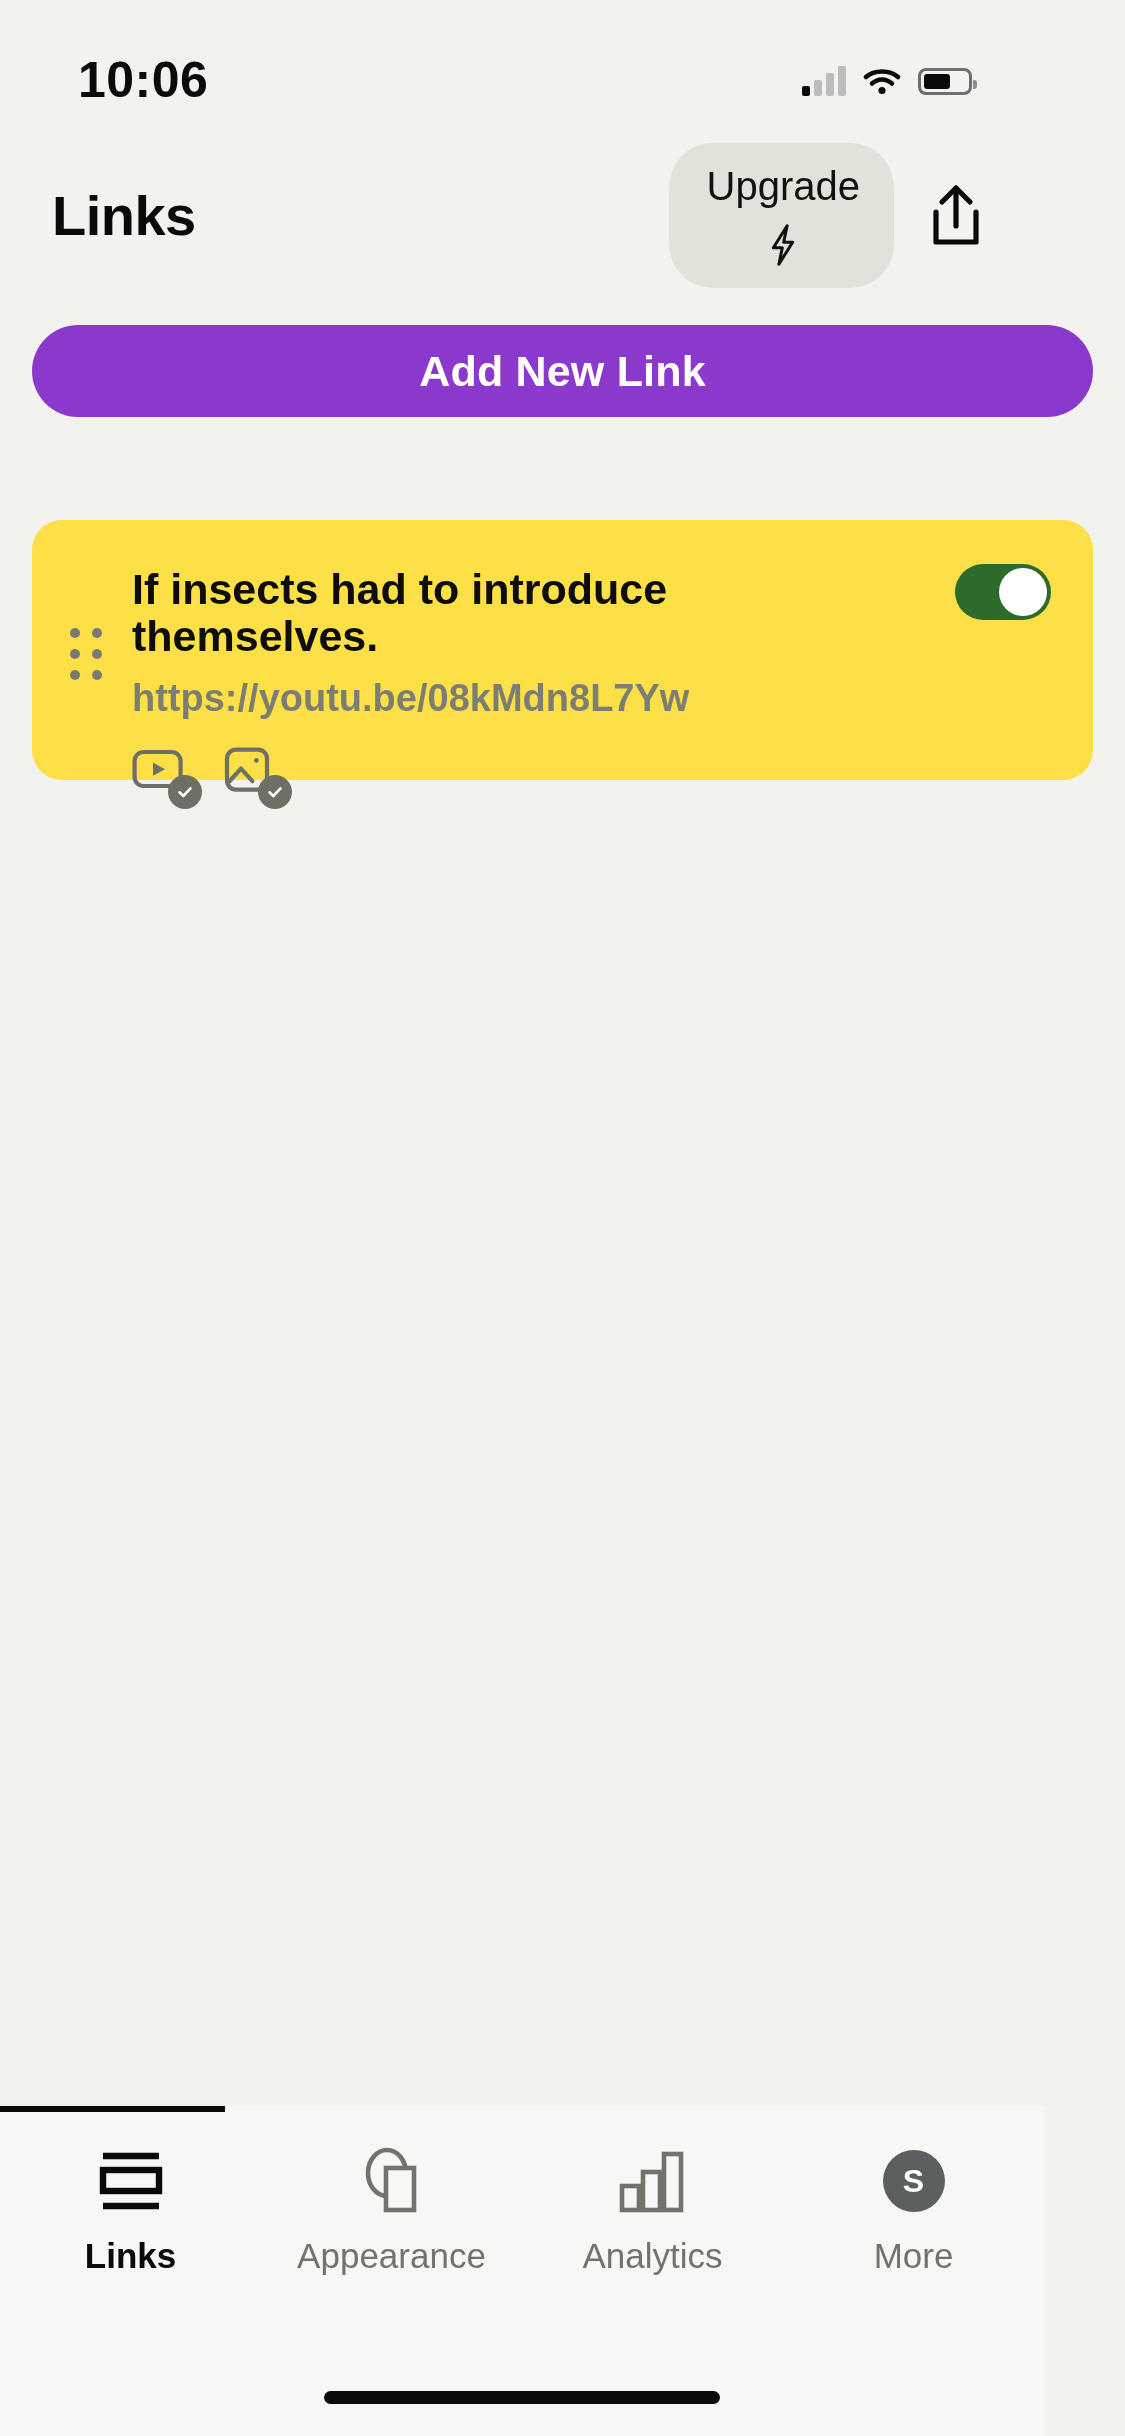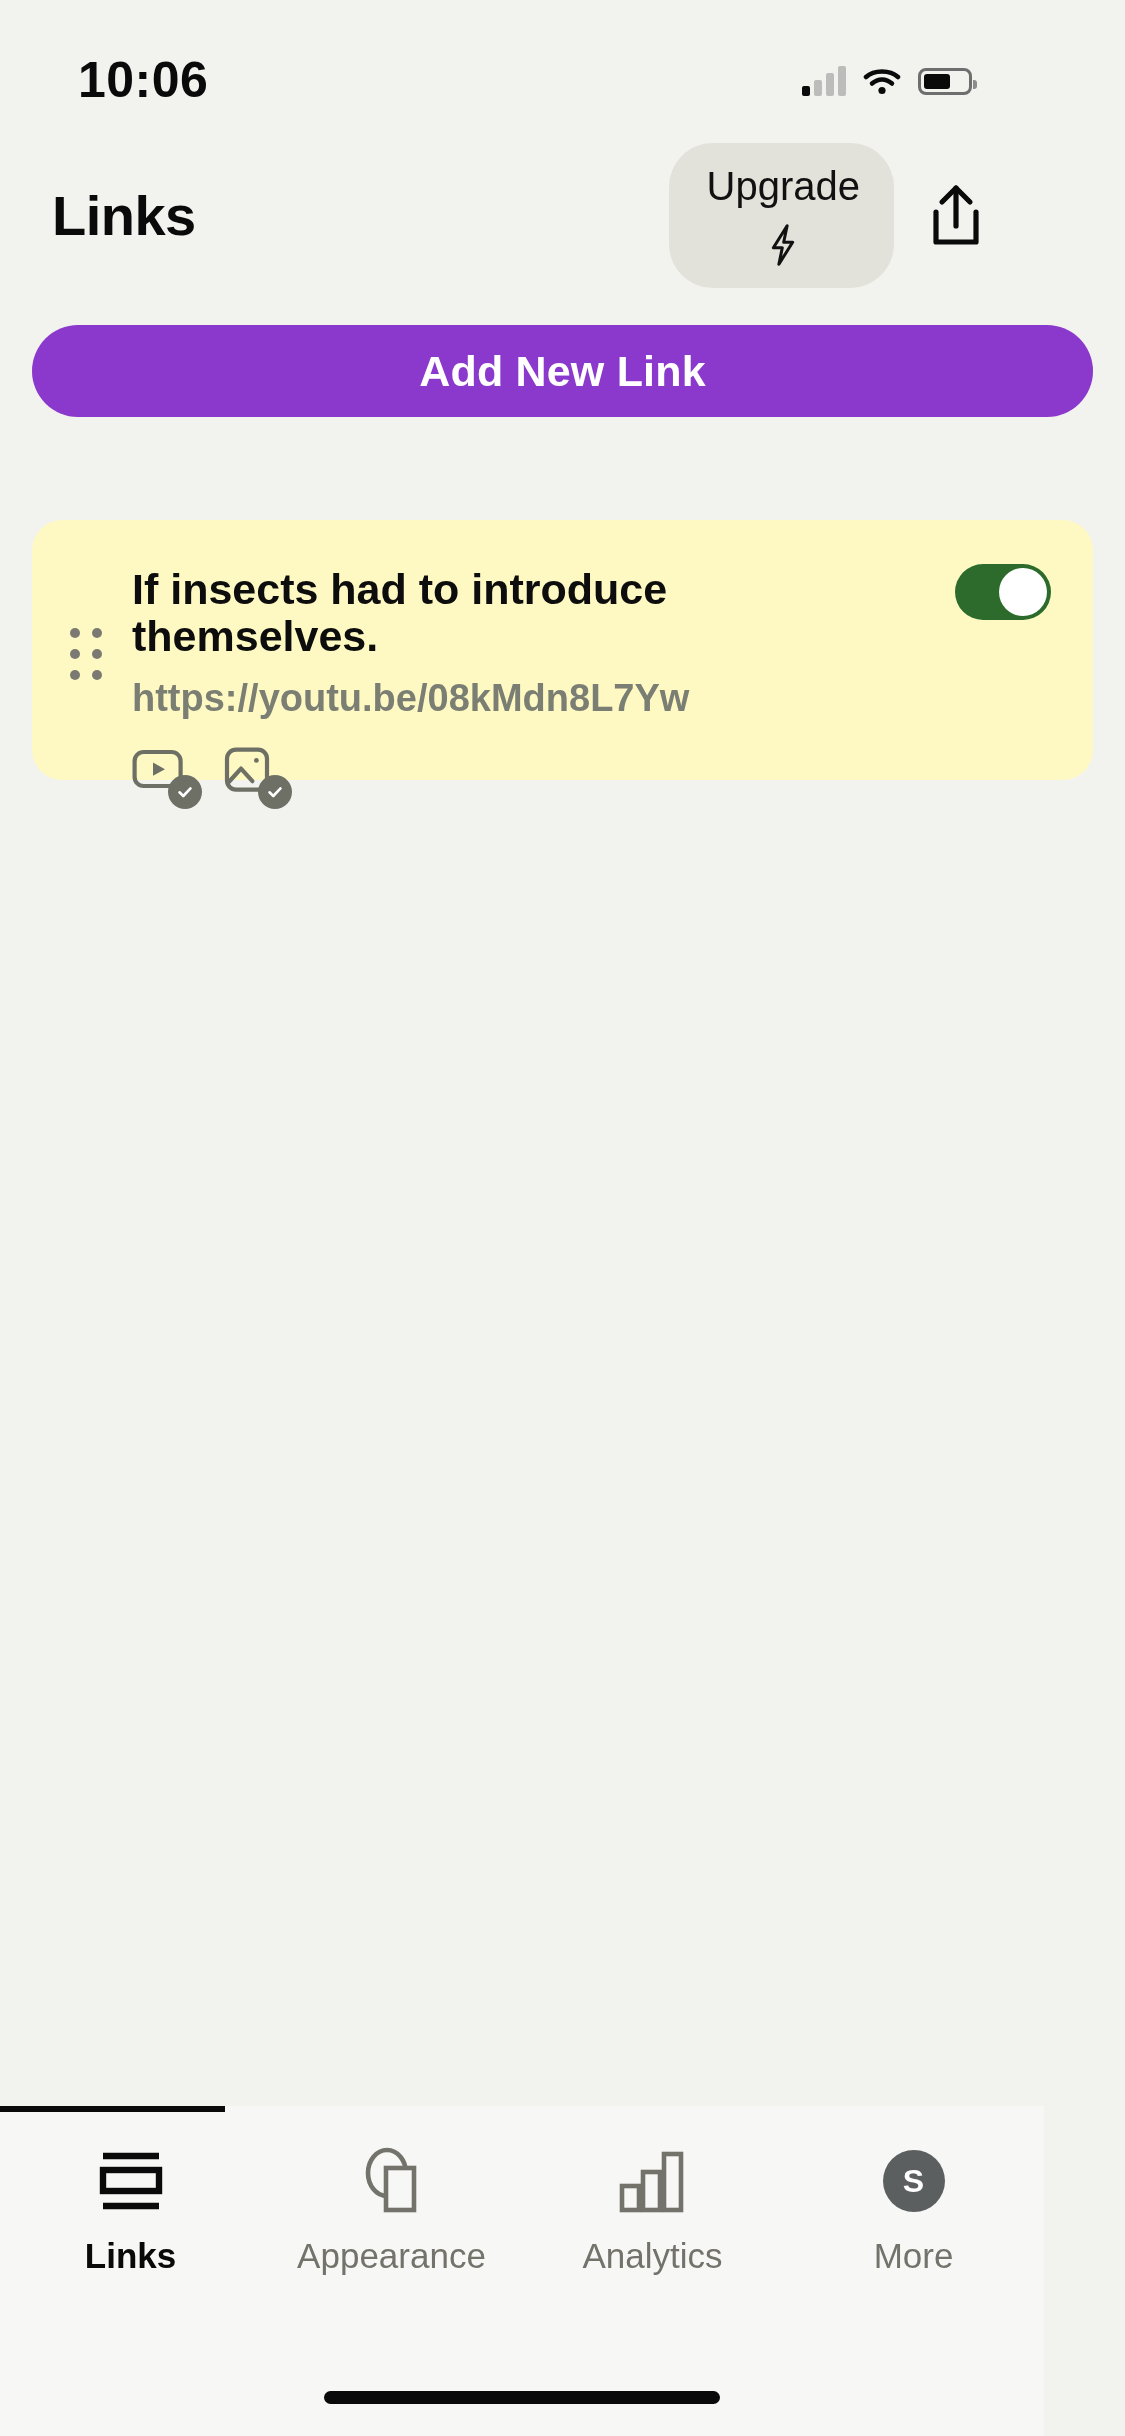--- a/index.html
+++ b/index.html
@@ -60,21 +60,21 @@
   .add-btn {
     position:absolute; top:305px; left:32px; width:1061px; height:92px;
     background:#8b38cc; border:none; border-radius:46px;
     color:#fff; font-size:43px; font-weight:700; letter-spacing:0.2px;
     cursor:pointer; font-family:"Liberation Sans", sans-serif;margin-top:20px;
   }
 
   
   .link-card {
     position:absolute; top:520px; left:32px; width:1061px; height:260px;
-    background:#fef9c3; border-radius:30px;
+    background:#fde047; border-radius:30px;
     display:flex; align-items:flex-start;
   }
   .drag-handle {
     width:34px; margin:0 0 0 38px; padding-top:108px;
     display:grid; grid-template-columns:repeat(2,10px); gap:11px 12px;
     flex:0 0 auto; cursor:grab;
   }
   .drag-handle i { display:block; width:10px; height:10px; border-radius:50%; background:#7a7a72; }
   .card-body { flex:1 1 auto; padding:46px 0 0 28px; min-width:0; }
   .link-title {

